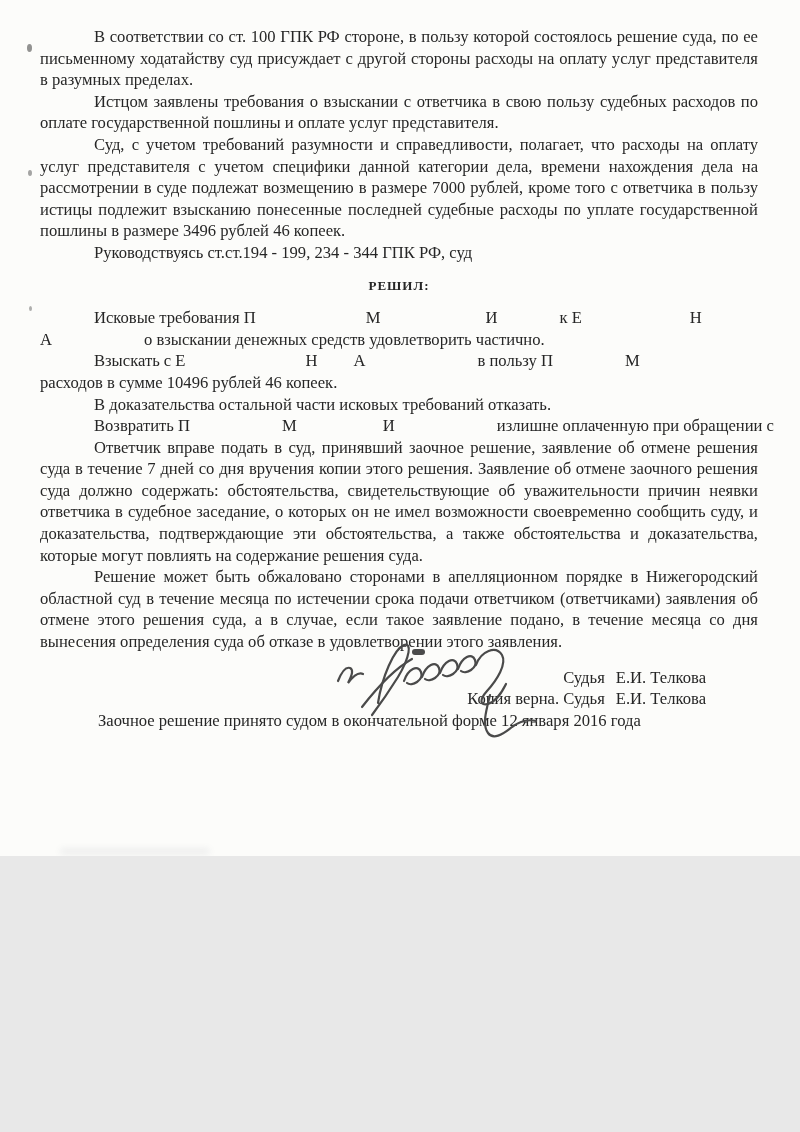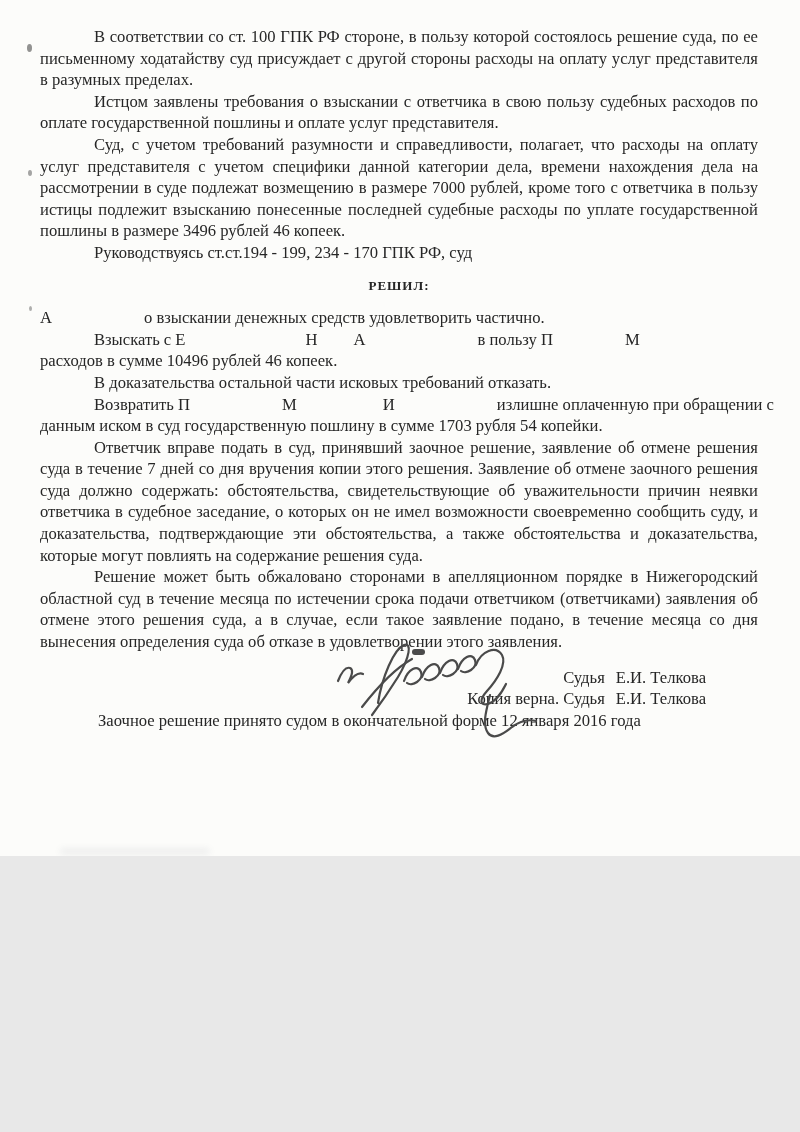--- a/index.html
+++ b/index.html
@@ -76,37 +76,37 @@
 </head>
 <body>
 
 <div class="page">
 
   <div class="text-col">
 
     <p class="para">В соответствии со ст. 100  ГПК РФ стороне, в пользу которой состоялось решение суда, по ее письменному ходатайству суд присуждает с другой стороны расходы на оплату услуг представителя в разумных пределах.</p>
     <p class="para">Истцом заявлены требования о взыскании с ответчика в свою пользу судебных расходов по оплате государственной пошлины и оплате услуг представителя.</p>
     <p class="para">Суд, с учетом требований разумности и справедливости, полагает, что расходы на оплату услуг представителя с учетом специфики данной категории дела, времени нахождения дела на рассмотрении в суде подлежат возмещению в размере 7000 рублей, кроме того с ответчика в пользу истицы подлежит взысканию понесенные последней судебные расходы по уплате государственной пошлины в размере 3496 рублей 46 копеек.</p>
-    <p class="para">Руководствуясь ст.ст.194 - 199, 234 - 170 ГПК РФ, суд</p>
+    <p class="para">Руководствуясь ст.ст.194 - 199, 234 - 344 ГПК РФ, суд</p>
 
     <p class="heading">РЕШИЛ:</p>
 
+    <p class="gline"><span class="ind"></span><span>Исковые  требования  П</span><span class="gap g110"></span><span>М</span><span class="gap g105"></span><span>И</span><span class="gap g62"></span><span>к Е</span><span class="gap g108"></span><span>Н</span></p>
 
     <p class="gline"><span>А</span><span class="gap g92"></span><span>о взыскании денежных средств удовлетворить частично.</span></p>
 
     <p class="gline"><span class="ind"></span><span>Взыскать с Е</span><span class="gap g120"></span><span>Н</span><span class="gap g36"></span><span>А</span><span class="gap g112"></span><span>в пользу  П</span><span class="gap g72"></span><span>М</span></p>
 
 
     <p class="gline">расходов в сумме 10496 рублей 46 копеек.</p>
 
     <p class="para">В доказательства остальной части исковых требований  отказать.</p>
 
     <p class="gline"><span class="ind"></span><span>Возвратить П</span><span class="gap g92"></span><span>М</span><span class="gap g86"></span><span>И</span><span class="gap g102"></span><span>излишне оплаченную при обращении с</span></p>
 
-    <p class="gline">данным иском в суд государственную пошлину в сумме  1703 рубля 54 копейки.</p>
 
     <p class="para">Ответчик вправе подать в суд, принявший заочное решение, заявление об отмене решения суда в течение 7 дней со дня вручения копии этого решения. Заявление об отмене заочного решения суда должно содержать: обстоятельства, свидетельствующие об уважительности причин неявки ответчика в судебное заседание, о которых он не имел возможности своевременно сообщить суду, и доказательства, подтверждающие эти обстоятельства, а также обстоятельства и доказательства, которые могут повлиять на содержание решения суда.</p>
     <p class="para">Решение может быть обжаловано сторонами в апелляционном порядке в Нижегородский областной суд  в течение месяца по истечении срока подачи ответчиком (ответчиками)  заявления об отмене этого решения суда, а в случае, если такое заявление подано, в течение месяца  со дня вынесения определения суда об отказе в удовлетворении этого заявления.</p>
 
     <div class="sig-block">
       <svg class="sig-svg" width="210" height="112" viewBox="0 0 210 112">
         <g fill="none" stroke="#4a4a4a" stroke-width="2.2" stroke-linecap="round">
           <path d="M6,48 q6,-15 12,-13 q5,2 -2,15 q9,-12 15,-9"></path>
           <path d="M46,70 C50,44 62,16 72,12 C80,9 78,24 66,44 C56,60 46,74 40,82"></path>
           <path d="M30,74 C44,56 62,36 80,26"></path>

